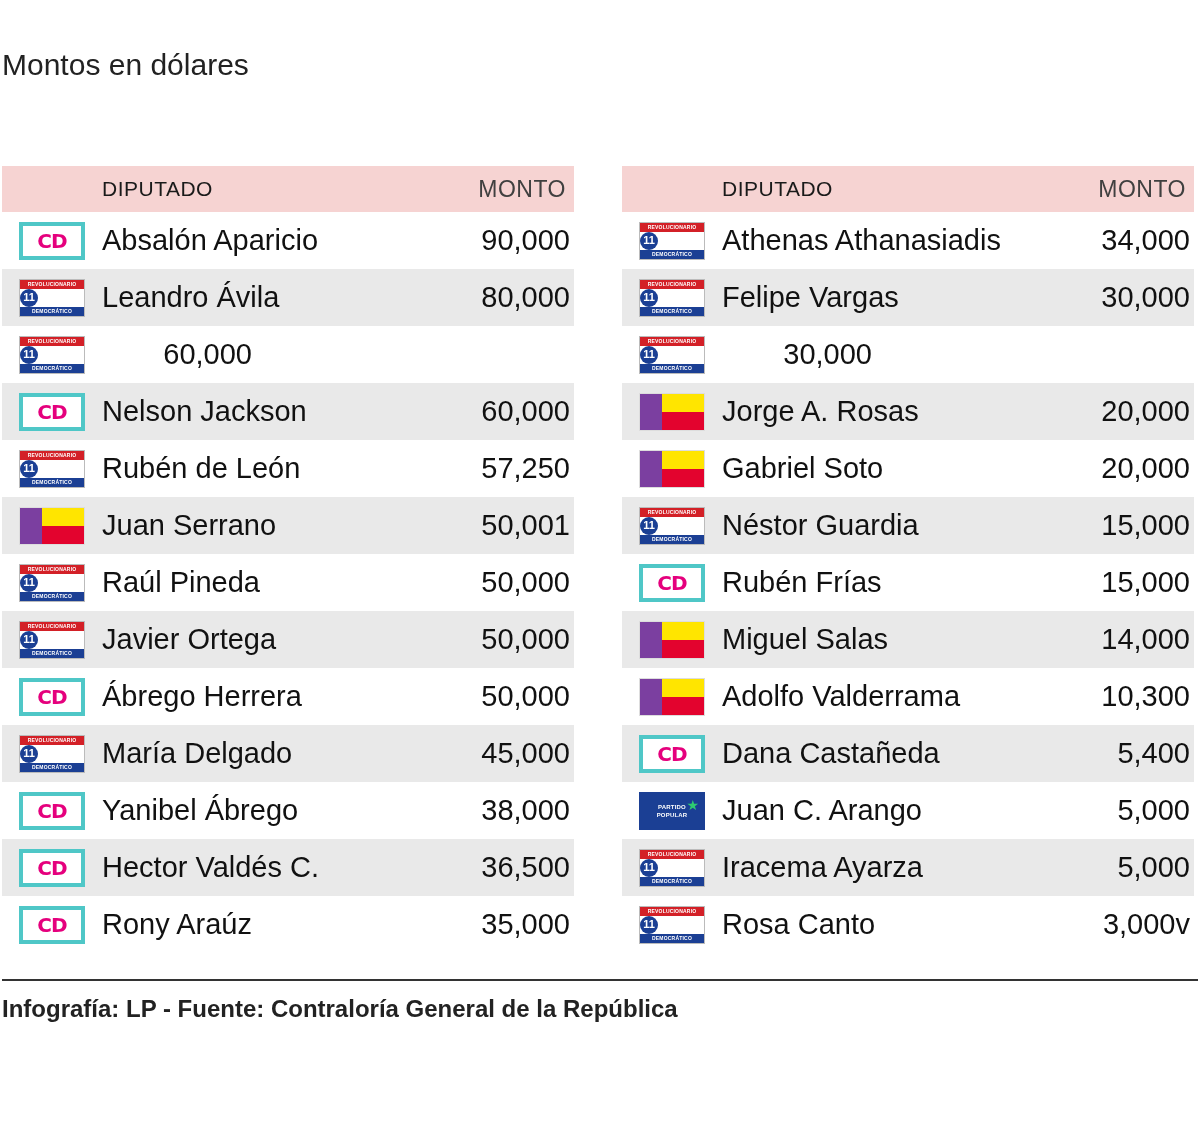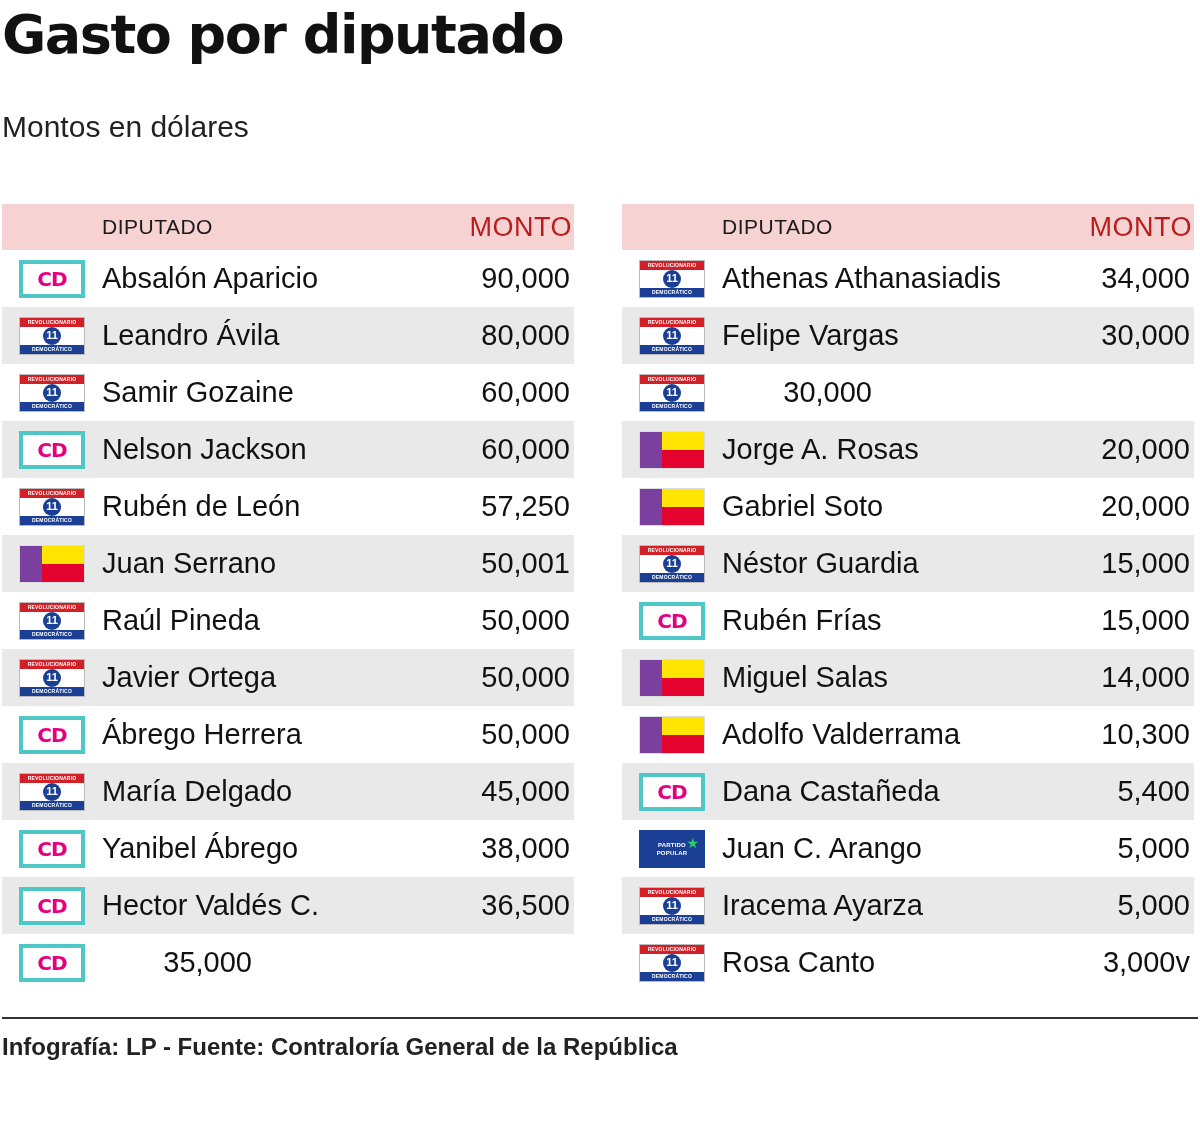--- a/index.html
+++ b/index.html
@@ -45,40 +45,41 @@
   }
   .table-col {
     width: 572px;
   }
   .thead {
     background: #f6d3d2;
     height: 46px;
     display: flex;
     align-items: center;
     box-sizing: border-box;
+    margin-top: 24px;
   }
   .th-flag {
     width: 100px;
     flex: 0 0 100px;
   }
   .th-name {
     flex: 1 1 auto;
     font-size: 21px;
     letter-spacing: 0.5px;
     font-weight: 400;
     color: #1a1a1a;
   }
   .th-monto {
     flex: 0 0 150px;
     text-align: right;
-    font-size: 27px;
+    font-size: 23px;
     letter-spacing: 0.5px;
     font-weight: 400;
-    color: #b91c1c;
-    padding-right: 2px;
+    color: #404040;
+    padding-right: 8px;
   }
   .row {
     display: flex;
     align-items: center;
     height: 57px;
     box-sizing: border-box;
   }
   .row.alt {
     background: #e9e9e9;
   }
@@ -150,21 +151,21 @@
     text-align: center;
     font-weight: bold;
     letter-spacing: 0.2px;
     overflow: hidden;
   }
   .flag.prd .prd-mid {
     flex: 1 1 auto;
     background: #ffffff;
     display: flex;
     align-items: center;
-    justify-content: center;
+    justify-content: flex-start;
     position: relative;
   }
   .flag.prd .prd-circle {
     width: 18px;
     height: 18px;
     border-radius: 50%;
     background: #1b3f94;
     color: #ffffff;
     font-size: 11px;
     font-weight: bold;
@@ -240,21 +241,20 @@
     color: #222;
     margin: 14px 0 0 2px;
     font-weight: bold;
   }
 </style>
 </head>
 <body>
 
 <div class="page">
 
-  <h1 class="title">Gasto por diputado</h1>
   <div class="subtitle">Montos en dólares</div>
 
   <div class="tables">
     <div class="table-col">
       <div class="thead">
         <div class="th-flag"></div>
         <div class="th-name">DIPUTADO</div>
         <div class="th-monto">MONTO</div>
       </div>
       <div class="tbody">
@@ -285,21 +285,20 @@
           <div class="row">
             <div class="cell-flag">
               <div class="flag prd">
                 <div class="prd-top">REVOLUCIONARIO</div>
                 <div class="prd-mid">
                   <div class="prd-circle">11</div>
                 </div>
                 <div class="prd-bot">DEMOCRÁTICO</div>
               </div>
             </div>
-            <div class="cell-name">Samir Gozaine</div>
             <div class="cell-monto">60,000</div>
           </div>
           <div class="row alt">
             <div class="cell-flag">
               <div class="flag cd">
                 <div class="inner">
                   <span class="cd-text">CD</span>
                 </div>
               </div>
             </div>
@@ -405,20 +404,21 @@
             <div class="cell-monto">36,500</div>
           </div>
           <div class="row">
             <div class="cell-flag">
               <div class="flag cd">
                 <div class="inner">
                   <span class="cd-text">CD</span>
                 </div>
               </div>
             </div>
+            <div class="cell-name">Rony Araúz</div>
             <div class="cell-monto">35,000</div>
           </div>
         </div>
     </div>
 
     <div class="table-col">
       <div class="thead">
         <div class="th-flag"></div>
         <div class="th-name">DIPUTADO</div>
         <div class="th-monto">MONTO</div>

